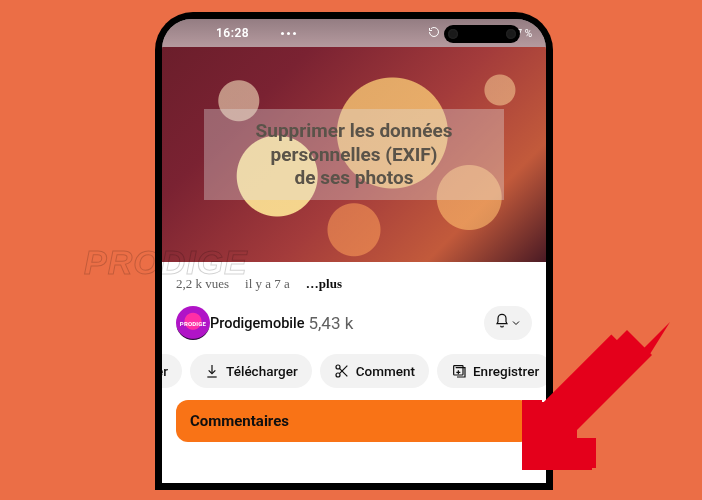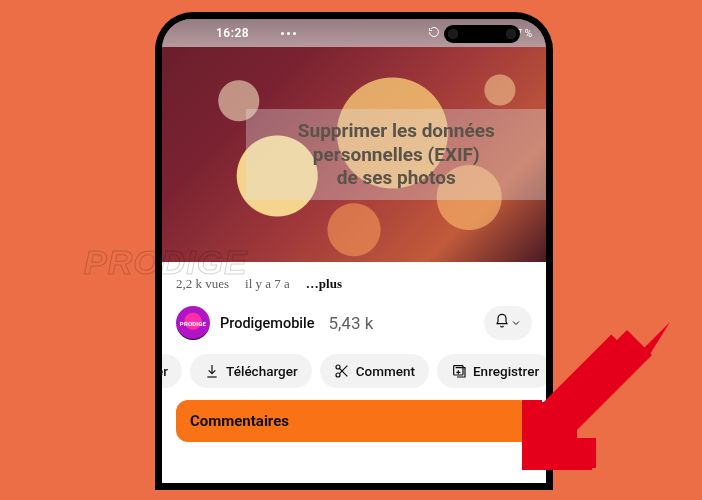--- a/index.html
+++ b/index.html
@@ -57,21 +57,21 @@
     height: 215px;
     background:
       radial-gradient(circle at 30% 60%, rgba(255,230,150,.9) 0 40px, transparent 41px),
       radial-gradient(circle at 60% 40%, rgba(255,210,120,.75) 0 55px, transparent 56px),
       radial-gradient(circle at 80% 70%, rgba(255,190,110,.6) 0 32px, transparent 33px),
       radial-gradient(circle at 20% 25%, rgba(255,240,200,.55) 0 20px, transparent 21px),
       radial-gradient(circle at 50% 85%, rgba(255,160,90,.55) 0 26px, transparent 27px),
       radial-gradient(circle at 88% 20%, rgba(255,220,160,.5) 0 15px, transparent 16px),
       linear-gradient(135deg, #6b1e2b 0%, #7a2232 25%, #a33b3b 55%, #c25a3b 80%, #4a1a24 100%);
     position: relative;
-    display:flex; align-items:center; justify-content:flex-end;
+    display:flex; align-items:center; justify-content:center;
   }
   .thumb-overlay {
     width: 78%;
     background: rgba(225,225,225,.35);
     padding: 10px 8px;
     text-align:center;
     color:#5a5349;
     font-weight:700;
     font-size:19px;
     line-height:1.25;
@@ -91,21 +91,21 @@
   .meta {
     margin-top:4px;
     color:#606060;
     font-size:13px;
     display:flex; gap:16px; font-family:Liberation Serif, serif;
   }
   .meta .more { color:#0f0f0f; font-weight:600; }
   
   .channel {
     margin-top:14px;
-    display:flex; align-items:center; gap:10px;
+    display:flex; align-items:center; gap:0;
   }
   .avatar {
     width:34px; height:34px; border-radius:50%;
     background: radial-gradient(circle at 50% 45%, #ff2ea6 0 8px, #b014c7 9px 17px, #2a0a3a 18px);
     display:flex; align-items:center; justify-content:center;
     font-size:6px; color:#fff; font-weight:700; letter-spacing:.2px;
   }
   .ch-name { font-size:14.5px; color:#0f0f0f; font-weight:500; }
   .ch-subs { color:#606060; font-size:17px; margin-left:4px; }
   .bell {

